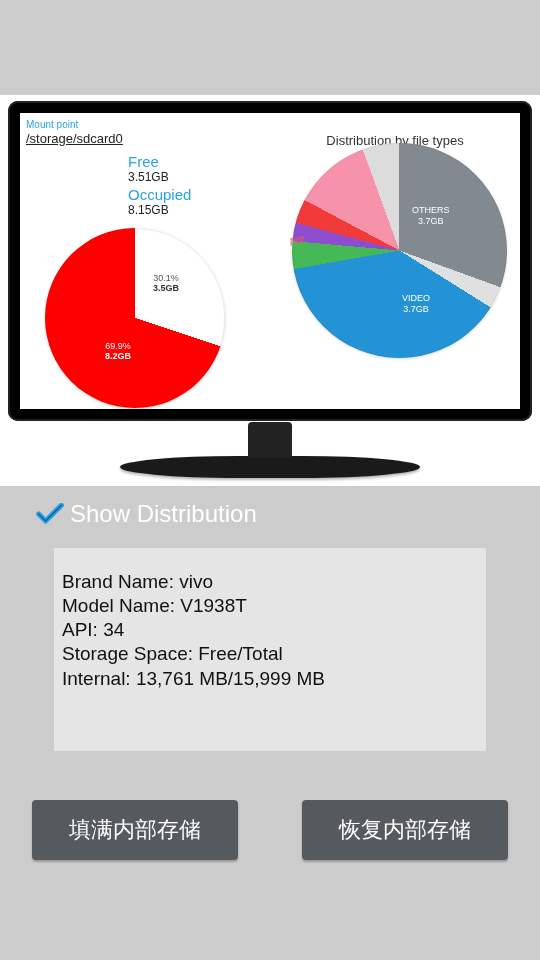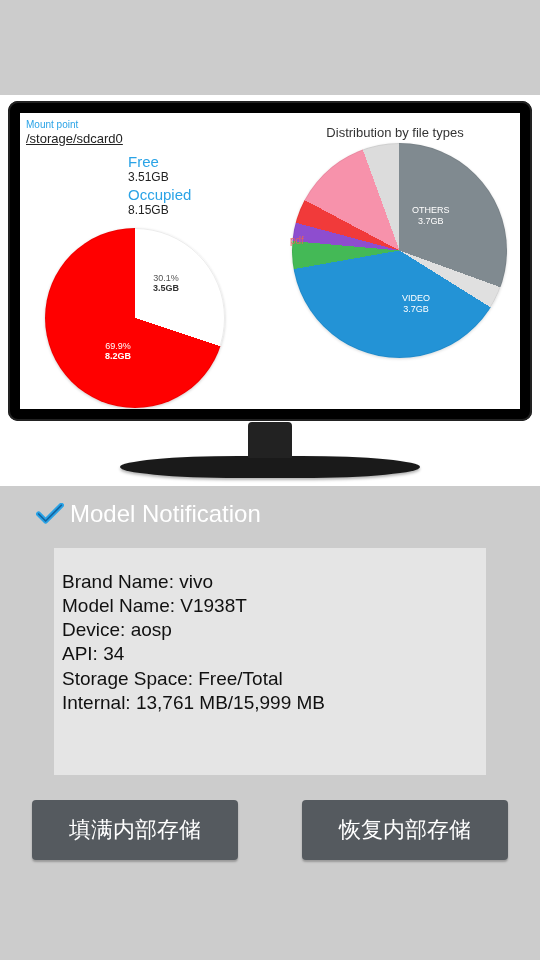--- a/index.html
+++ b/index.html
@@ -32,21 +32,21 @@
     box-shadow: 0 1px 3px rgba(0,0,0,0.2);
   }
   .left-pie::after{
     content:""; position:absolute; inset:0; border-radius:50%; border:1px solid rgba(0,0,0,0.08);
   }
   .slice-label { position: absolute; font-size: 9px; color: #fff; text-align: center; line-height: 1.15; }
   .slice-label.dark { color: #555; }
   .slice-label .p { display:block; }
   .slice-label .s { display:block; }
 
-  .dist-title { text-align: center; color: #333; font-size: 13px; padding-top: 12px; }
+  .dist-title { text-align: center; color: #333; font-size: 13px; padding-top: 20px; }
 
   
   .right-pie-wrap { position: absolute; left: 22px; top: 30px; width: 215px; height: 215px; }
   .right-pie { position: absolute; inset: 0; border-radius: 50%;
     
     background: conic-gradient(
       #808a90    0deg   110deg,   
       #e0e0e0  110deg   122deg,   
       #2393d6  122deg   260deg,   
       #44b956  260deg   275deg,   
@@ -148,27 +148,26 @@
 
   <div class="lower">
 
     <div class="check-row">
       <span class="check-icon">
         <svg viewBox="0 0 32 24">
           <polyline points="3,12 11,20 29,2" fill="none" stroke="#2aa3e6" stroke-width="6" stroke-linecap="round" stroke-linejoin="round"></polyline>
           <polyline points="3,12 11,20 29,2" fill="none" stroke="#1464a0" stroke-width="2" stroke-linecap="round" stroke-linejoin="round"></polyline>
         </svg>
       </span>
-      <span class="check-text">Model Notification</span>
+      <span class="check-text">Show Distribution</span>
     </div>
 
     <div class="info-card">
       <div class="line">Brand Name: vivo</div>
       <div class="line">Model Name: V1938T</div>
-      <div class="line">Device: aosp</div>
       <div class="line">API: 34</div>
       <div class="line">Storage Space: Free/Total</div>
       <div class="line">Internal: 13,761 MB/15,999 MB</div>
     </div>
 
     <div class="btn-row">
       <button class="btn">填满内部存储</button>
       <button class="btn">恢复内部存储</button>
     </div>
 

